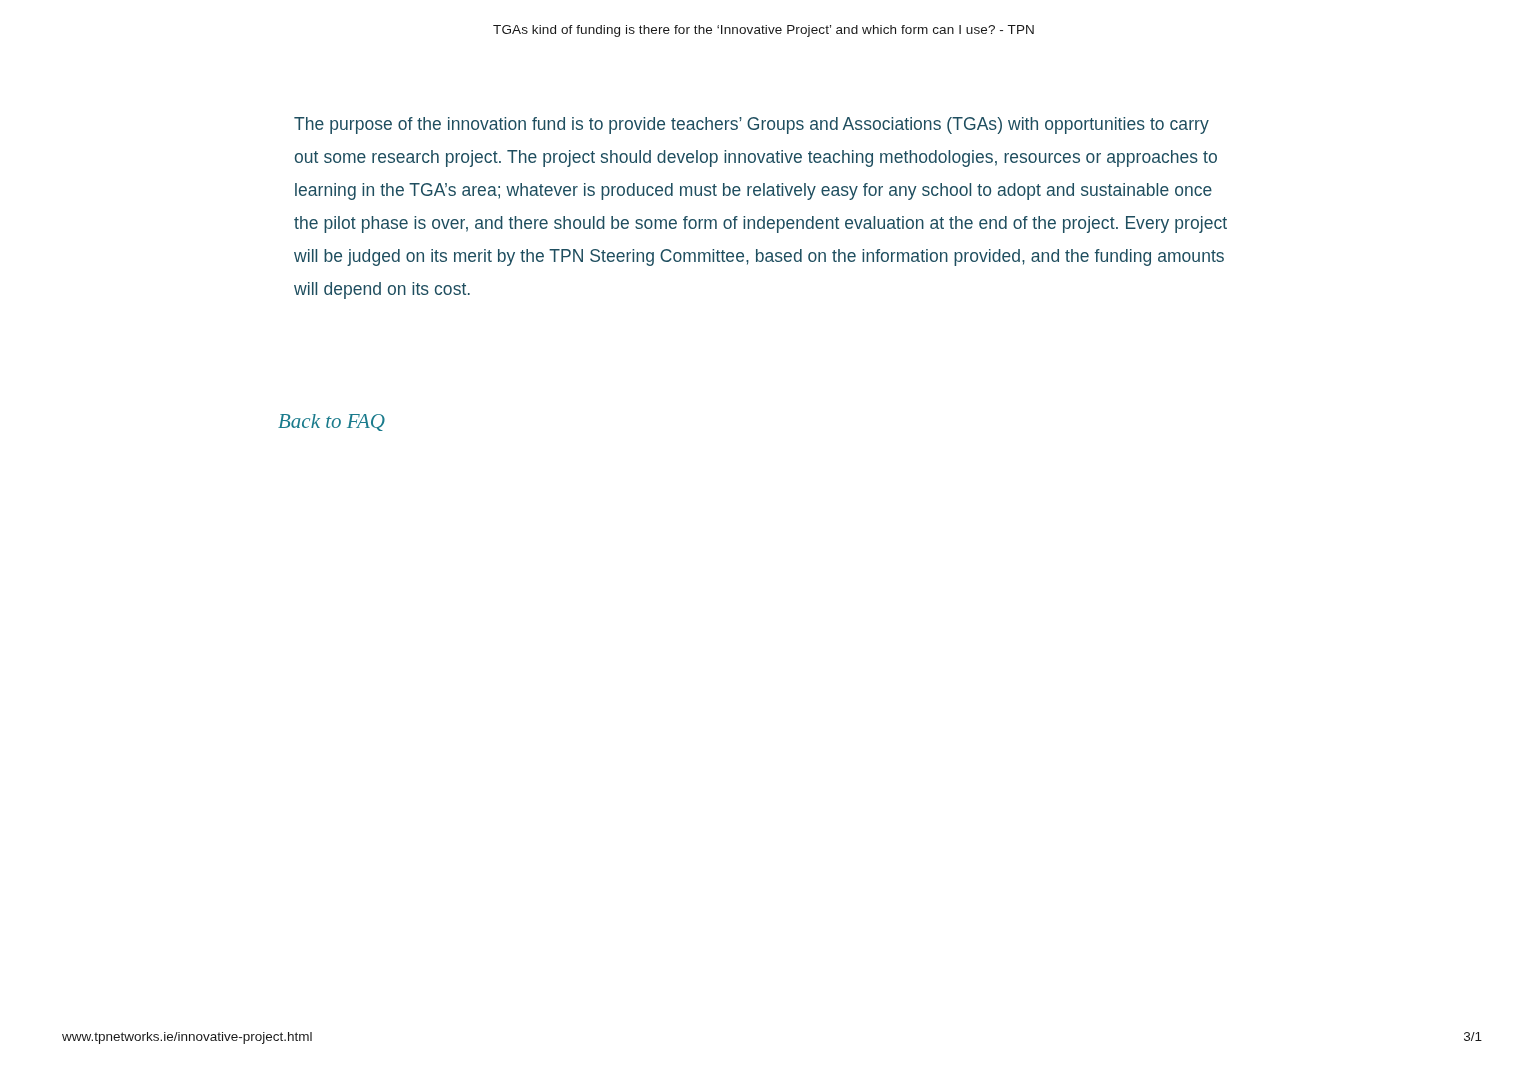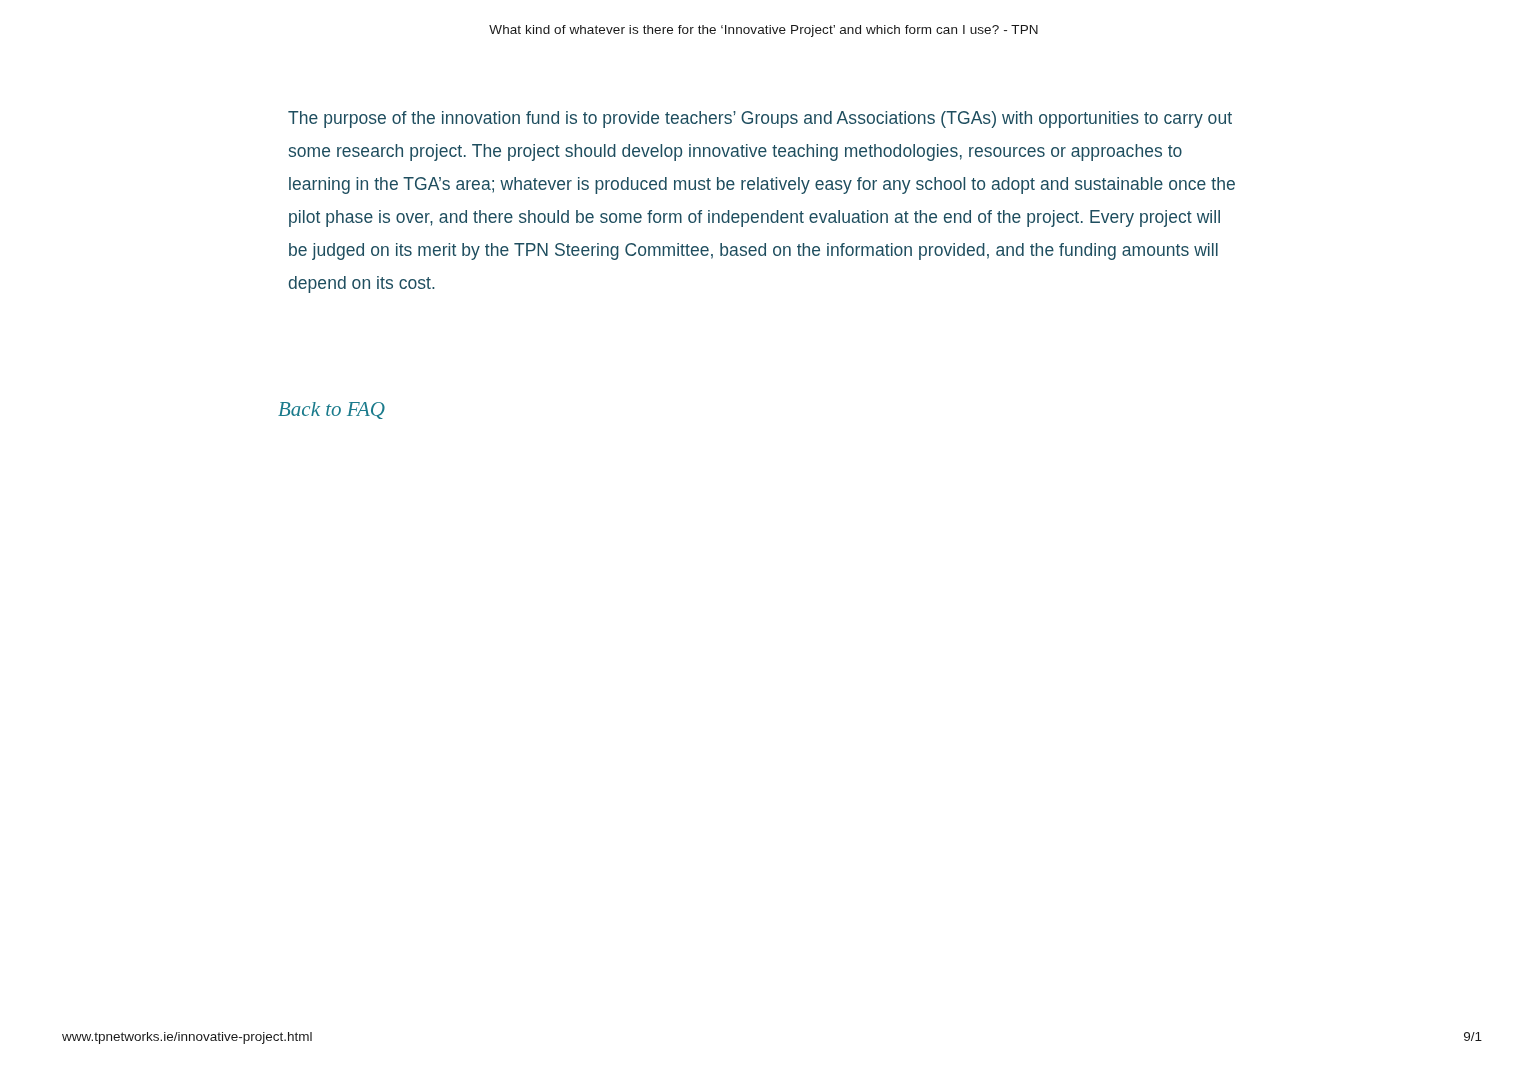--- a/index.html
+++ b/index.html
@@ -41,21 +41,21 @@
     left: 278px;
     width: 972px;
   }
 
   .body-paragraph {
     font-family: "Liberation Sans", sans-serif;
     font-size: 17.5px;
     line-height: 33px;
     color: #1f4e5f;
     text-align: left;
-    margin: 10px;
+    margin: 16px;
     font-weight: 400;
     letter-spacing: 0.05px;
   }
 
   .back-link {
     display: inline-block;
     margin-top: 87px;
     font-family: Liberation Serif, serif;
     font-size: 21px;
     font-style: italic;
@@ -82,25 +82,25 @@
     color: #1a1a1a;
     font-family: "Liberation Sans", sans-serif;
     white-space: nowrap;
   }
 </style>
 </head>
 <body>
 
 <div class="page">
 
-  <div class="print-header">What kind of whatever is there for the ‘Innovative Project’ and which form can I use? - TPN</div>
+  <div class="print-header">TGAs kind of funding is there for the ‘Innovative Project’ and which form can I use? - TPN</div>
 
   <div class="content">
     <p class="body-paragraph">The purpose of the innovation fund is to provide teachers’ Groups and Associations (TGAs) with opportunities to carry out some research project. The project should develop innovative teaching methodologies, resources or approaches to learning in the TGA’s area; whatever is produced must be relatively easy for any school to adopt and sustainable once the pilot phase is over, and there should be some form of independent evaluation at the end of the project. Every project will be judged on its merit by the TPN Steering Committee, based on the information provided, and the funding amounts will depend on its cost.</p>
 
     <a class="back-link" href="#">Back to FAQ</a>
   </div>
 
   <div class="print-footer-left">www.tpnetworks.ie/innovative-project.html</div>
 
-  <div class="print-footer-right">9/1</div>
+  <div class="print-footer-right">3/1</div>
 
 </div>
 
 </body></html>

